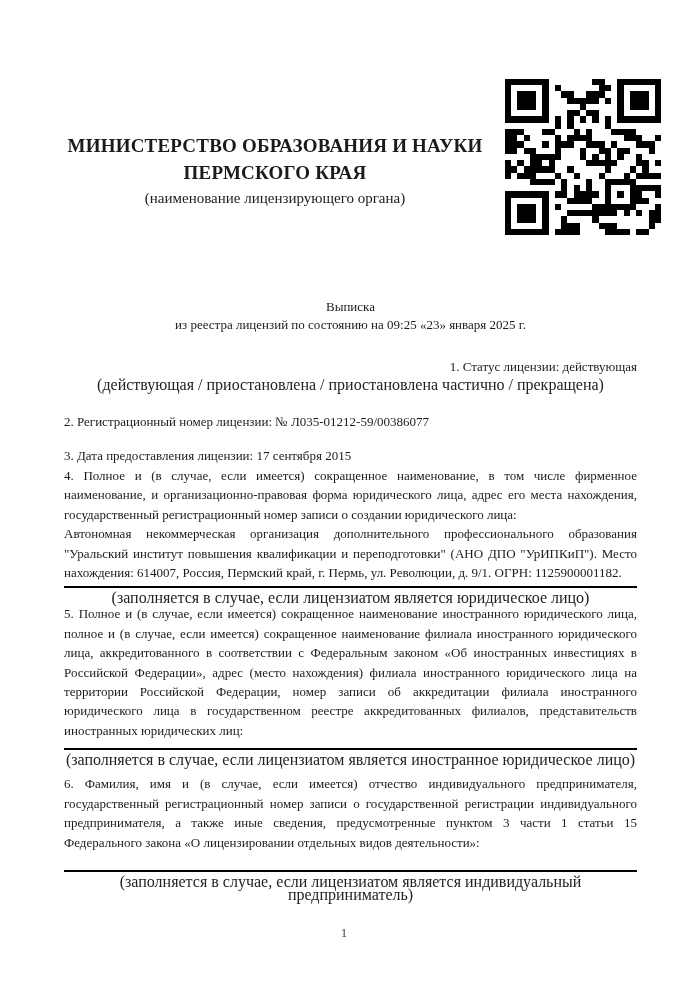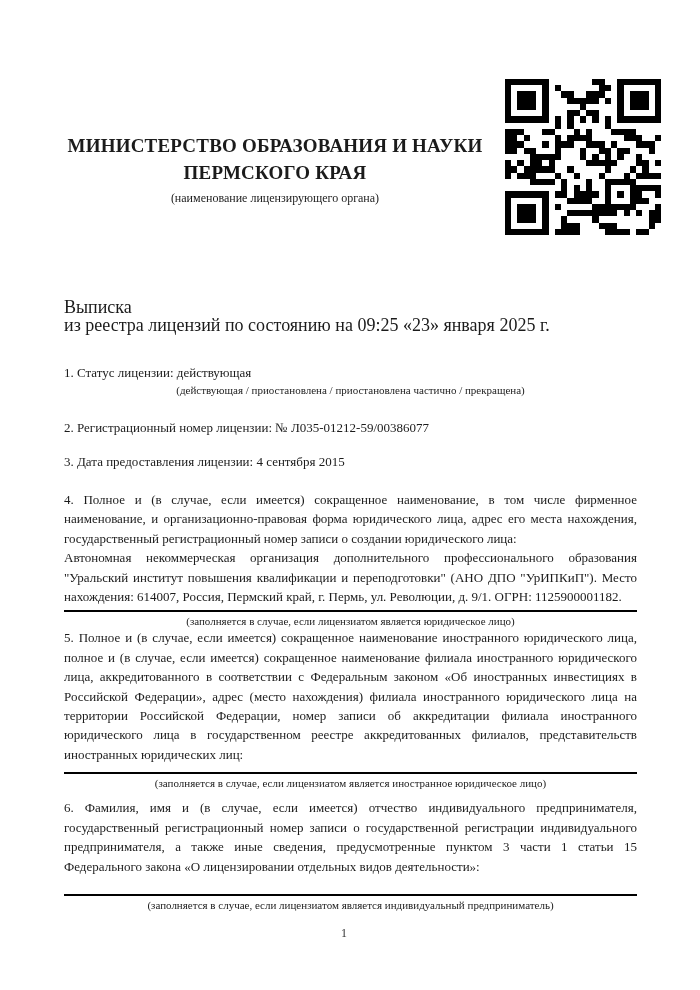--- a/index.html
+++ b/index.html
@@ -13,43 +13,43 @@
   }
   
   .authority{
     position:absolute;left:38px;top:132px;width:474px;
     text-align:center;
   }
   .authority-line{
     font-size:19px;font-weight:bold;line-height:27px;letter-spacing:.2px;
   }
   .authority-caption{
-    font-size:12px;line-height:13px;margin-top:6px;
+    font-size:15px;line-height:13px;margin-top:6px;
   }
   .qr{
     position:absolute;left:505px;top:79px;width:156px;height:156px;
   }
   .qr svg{display:block;width:156px;height:156px;fill:#000;shape-rendering:crispEdges;}
   
   .body{
     position:absolute;left:64px;top:298px;width:573px;
     font-size:13px;line-height:17px;
   }
-  .doc-title{text-align:left;font-size:18px;line-height:18px;}
+  .doc-title{text-align:center;font-size:13px;line-height:18px;}
   .item-line{margin-top:0;}
-  .m-status{margin-top:30px;}
+  .m-status{margin-top:24px;text-align:right;}
   .caption{
-    font-size:11px;line-height:13px;text-align:center;margin-top:3px;color:#222;
+    font-size:16px;line-height:13px;text-align:center;margin-top:3px;color:#222;
   }
   .m-reg{margin-top:22px;}
   .m-date{margin-top:17px;}
   .para{
     text-align:justify;line-height:19.4px;
   }
-  .m-q4{margin-top:20px;}
+  .m-q4{margin-top:2px;}
   .rule{
     border:none;border-top:2px solid #000;margin:4px 0 0 0;height:0;
   }
   .rule-gap{margin-top:8px;}
   .m-q5{}
   .m-q6{margin-top:8px;}
   .rule-after-empty{margin-top:18px;}
   .m-inn{margin-top:18px;}
   .page-number{
     position:absolute;left:0;right:0;top:926px;text-align:center;
@@ -386,21 +386,21 @@
     </div>
     <div class="caption">(действующая / приостановлена / приостановлена частично / прекращена)</div>
 
     <div class="item-line m-reg">
       <span>2. Регистрационный номер лицензии:</span>
       <span>№ Л035-01212-59/00386077</span>
     </div>
 
     <div class="item-line m-date">
       <span>3. Дата предоставления лицензии:</span>
-      <span>4 сентября 2015</span>
+      <span>17 сентября 2015</span>
     </div>
 
     <div class="para m-q4">4. Полное и (в случае, если имеется) сокращенное наименование, в том числе фирменное наименование, и организационно-правовая форма юридического лица, адрес его места нахождения, государственный регистрационный номер записи о создании юридического лица:</div>
     <div class="para">Автономная некоммерческая организация дополнительного профессионального образования "Уральский институт повышения квалификации и переподготовки" (АНО ДПО "УрИПКиП"). Место нахождения: 614007, Россия, Пермский край, г. Пермь, ул. Революции, д. 9/1. ОГРН: 1125900001182.</div>
     <hr class="rule">
     <div class="caption">(заполняется в случае, если лицензиатом является юридическое лицо)</div>
 
     <div class="para m-q5">5. Полное и (в случае, если имеется) сокращенное наименование иностранного юридического лица, полное и (в случае, если имеется) сокращенное наименование филиала иностранного юридического лица, аккредитованного в соответствии с Федеральным законом «Об иностранных инвестициях в Российской Федерации», адрес (место нахождения) филиала иностранного юридического лица на территории Российской Федерации, номер записи об аккредитации филиала иностранного юридического лица в государственном реестре аккредитованных филиалов, представительств иностранных юридических лиц:</div>
     <hr class="rule rule-gap">
     <div class="caption">(заполняется в случае, если лицензиатом является иностранное юридическое лицо)</div>

